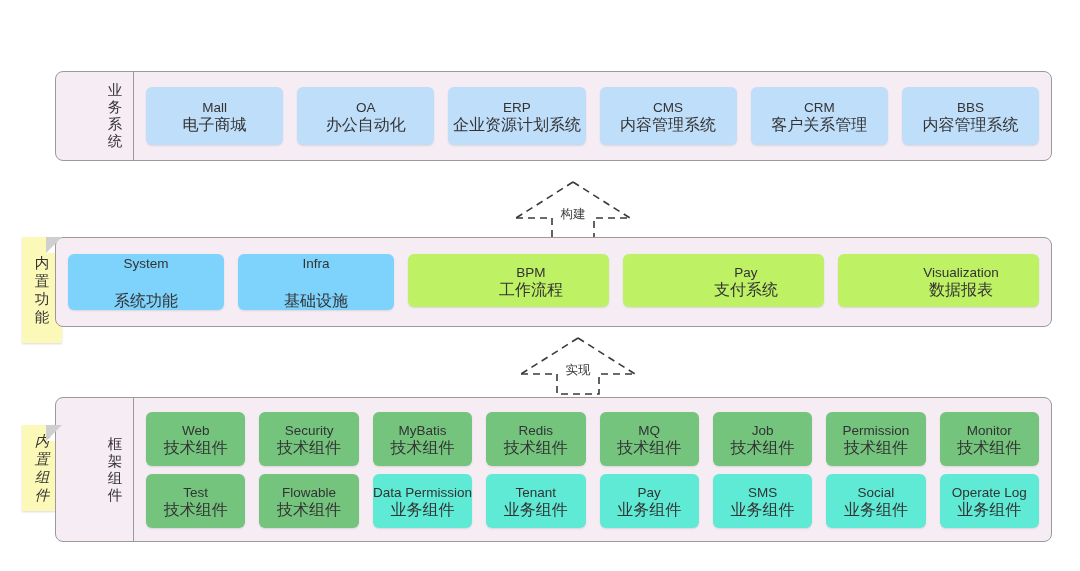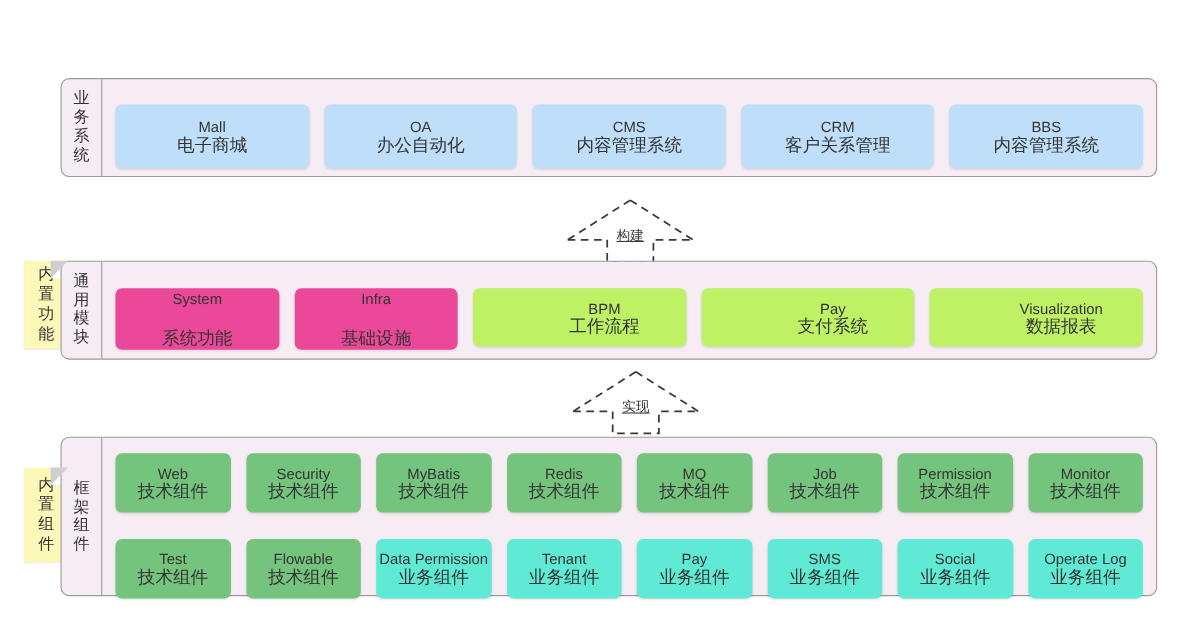--- a/index.html
+++ b/index.html
@@ -44,42 +44,42 @@
     flex: 0 0 36px;
     border-right: 1px solid #9a9a9a;
     display: flex;
     align-items: center;
     justify-content: center;
     font-size: 14.5px;
     line-height: 17px;
     color: #333333;
     letter-spacing: 0;
     text-align: center;
+    margin-left: 41px;
   }
   .layer-label span {
     writing-mode: horizontal-tb;
     display: block;
     width: 16px;
     word-break: break-all;
   }
 
   .layer-body {
     flex: 1 1 auto;
     display: flex;
     flex-direction: column;
     justify-content: center;
     gap: 8px;
     padding: 0 12px;
     box-sizing: border-box;
   }
   .row {
     display: flex;
     gap: 14px;
-    justify-content: flex-end;
-    margin-top: 16px;
+    justify-content: space-between;
   }
 
   
   .box {
     flex: 1 1 0;
     border-radius: 6px;
     display: flex;
     flex-direction: column;
     align-items: center;
     justify-content: center;
@@ -87,21 +87,21 @@
     font-size: 13px;
     line-height: 17px;
     color: #333333;
     box-sizing: border-box;
     box-shadow: 0 1px 2px rgba(0,0,0,0.10);
   }
   .box .ttl  { font-size: 13.5px; }
   .box .sub  { font-size: 16px; }
 
   .box-blue      { background: #bfdefa; height: 58px; }
-  .box-red       { background: #ec4899; height: 56px; gap: 20px; }
+  .box-red       { background: #7dd3fc; height: 56px; gap: 20px; }
   .box-pink      { background: #bef264; height: 53px; padding-left: 45px; }
   .box-green     { background: #74c47e; height: 54px; }
   .box-lgreen    { background: #5eead4; height: 54px; }
 
   
   .sticky {
     position: absolute;
     width: 40px;
     background: #fbf8b8;
     display: flex;
@@ -128,61 +128,64 @@
   }
   .sticky::before {
     content: "";
     position: absolute;
     top: 0; right: 0;
     border-width: 16px 16px 0 0;
     border-style: solid;
     border-color: #cfcfcf transparent transparent transparent;
     z-index: 1;
   }
-  .sticky-fn   { left: 22px; top: 237px; height: 80px; }
-  .sticky-comp { left: 22px; top: 425px; height: 86px; }
+  .sticky-fn   { left: 22px; top: 237px; height: 106px; }
+  .sticky-comp { left: 22px; top: 425px; height: 86px; font-style: italic; }
 
   
   .connector {
     position: absolute;
     width: 130px;
     height: 62px;
   }
   .connector-build   { left: 508px; top: 178px; }
   .connector-impl    { left: 513px; top: 334px; }
   .connector svg { display: block; }
   .conn-label {
     position: absolute;
     left: 0; right: 0;
     top: 28px;
     text-align: center;
     font-size: 12.5px;
     line-height: 16px;
     color: #3a3a3a;
-    text-decoration: underline;
   }
 </style>
 </head>
 <body>
 
 <div class="canvas">
 
   <div class="layer layer-business">
     <div class="layer-label">
       <span>业务系统</span>
     </div>
     <div class="layer-body">
       <div class="row">
         <div class="box box-blue">
           <div class="ttl">Mall</div>
           <div class="sub">电子商城</div>
         </div>
         <div class="box box-blue">
           <div class="ttl">OA</div>
           <div class="sub">办公自动化</div>
+        </div>
+        <div class="box box-blue">
+          <div class="ttl">ERP</div>
+          <div class="sub">企业资源计划系统</div>
         </div>
         <div class="box box-blue">
           <div class="ttl">CMS</div>
           <div class="sub">内容管理系统</div>
         </div>
         <div class="box box-blue">
           <div class="ttl">CRM</div>
           <div class="sub">客户关系管理</div>
         </div>
         <div class="box box-blue">
@@ -200,23 +203,20 @@
       <path d="M8 40 L44 40 L44 60 L86 60 L86 40 L122 40" stroke="#3a3a3a" stroke-width="1.6" fill="none" stroke-dasharray="7,5"></path>
     </svg>
     <div class="conn-label">构建</div>
   </div>
 
   <div class="sticky sticky-fn">
     <span>内置功能</span>
   </div>
 
   <div class="layer layer-common">
-    <div class="layer-label">
-      <span>通用模块</span>
-    </div>
     <div class="layer-body">
       <div class="row">
         <div class="box box-red">
           <div class="ttl">System</div>
           <div class="sub">系统功能</div>
         </div>
         <div class="box box-red">
           <div class="ttl">Infra</div>
           <div class="sub">基础设施</div>
         </div>

